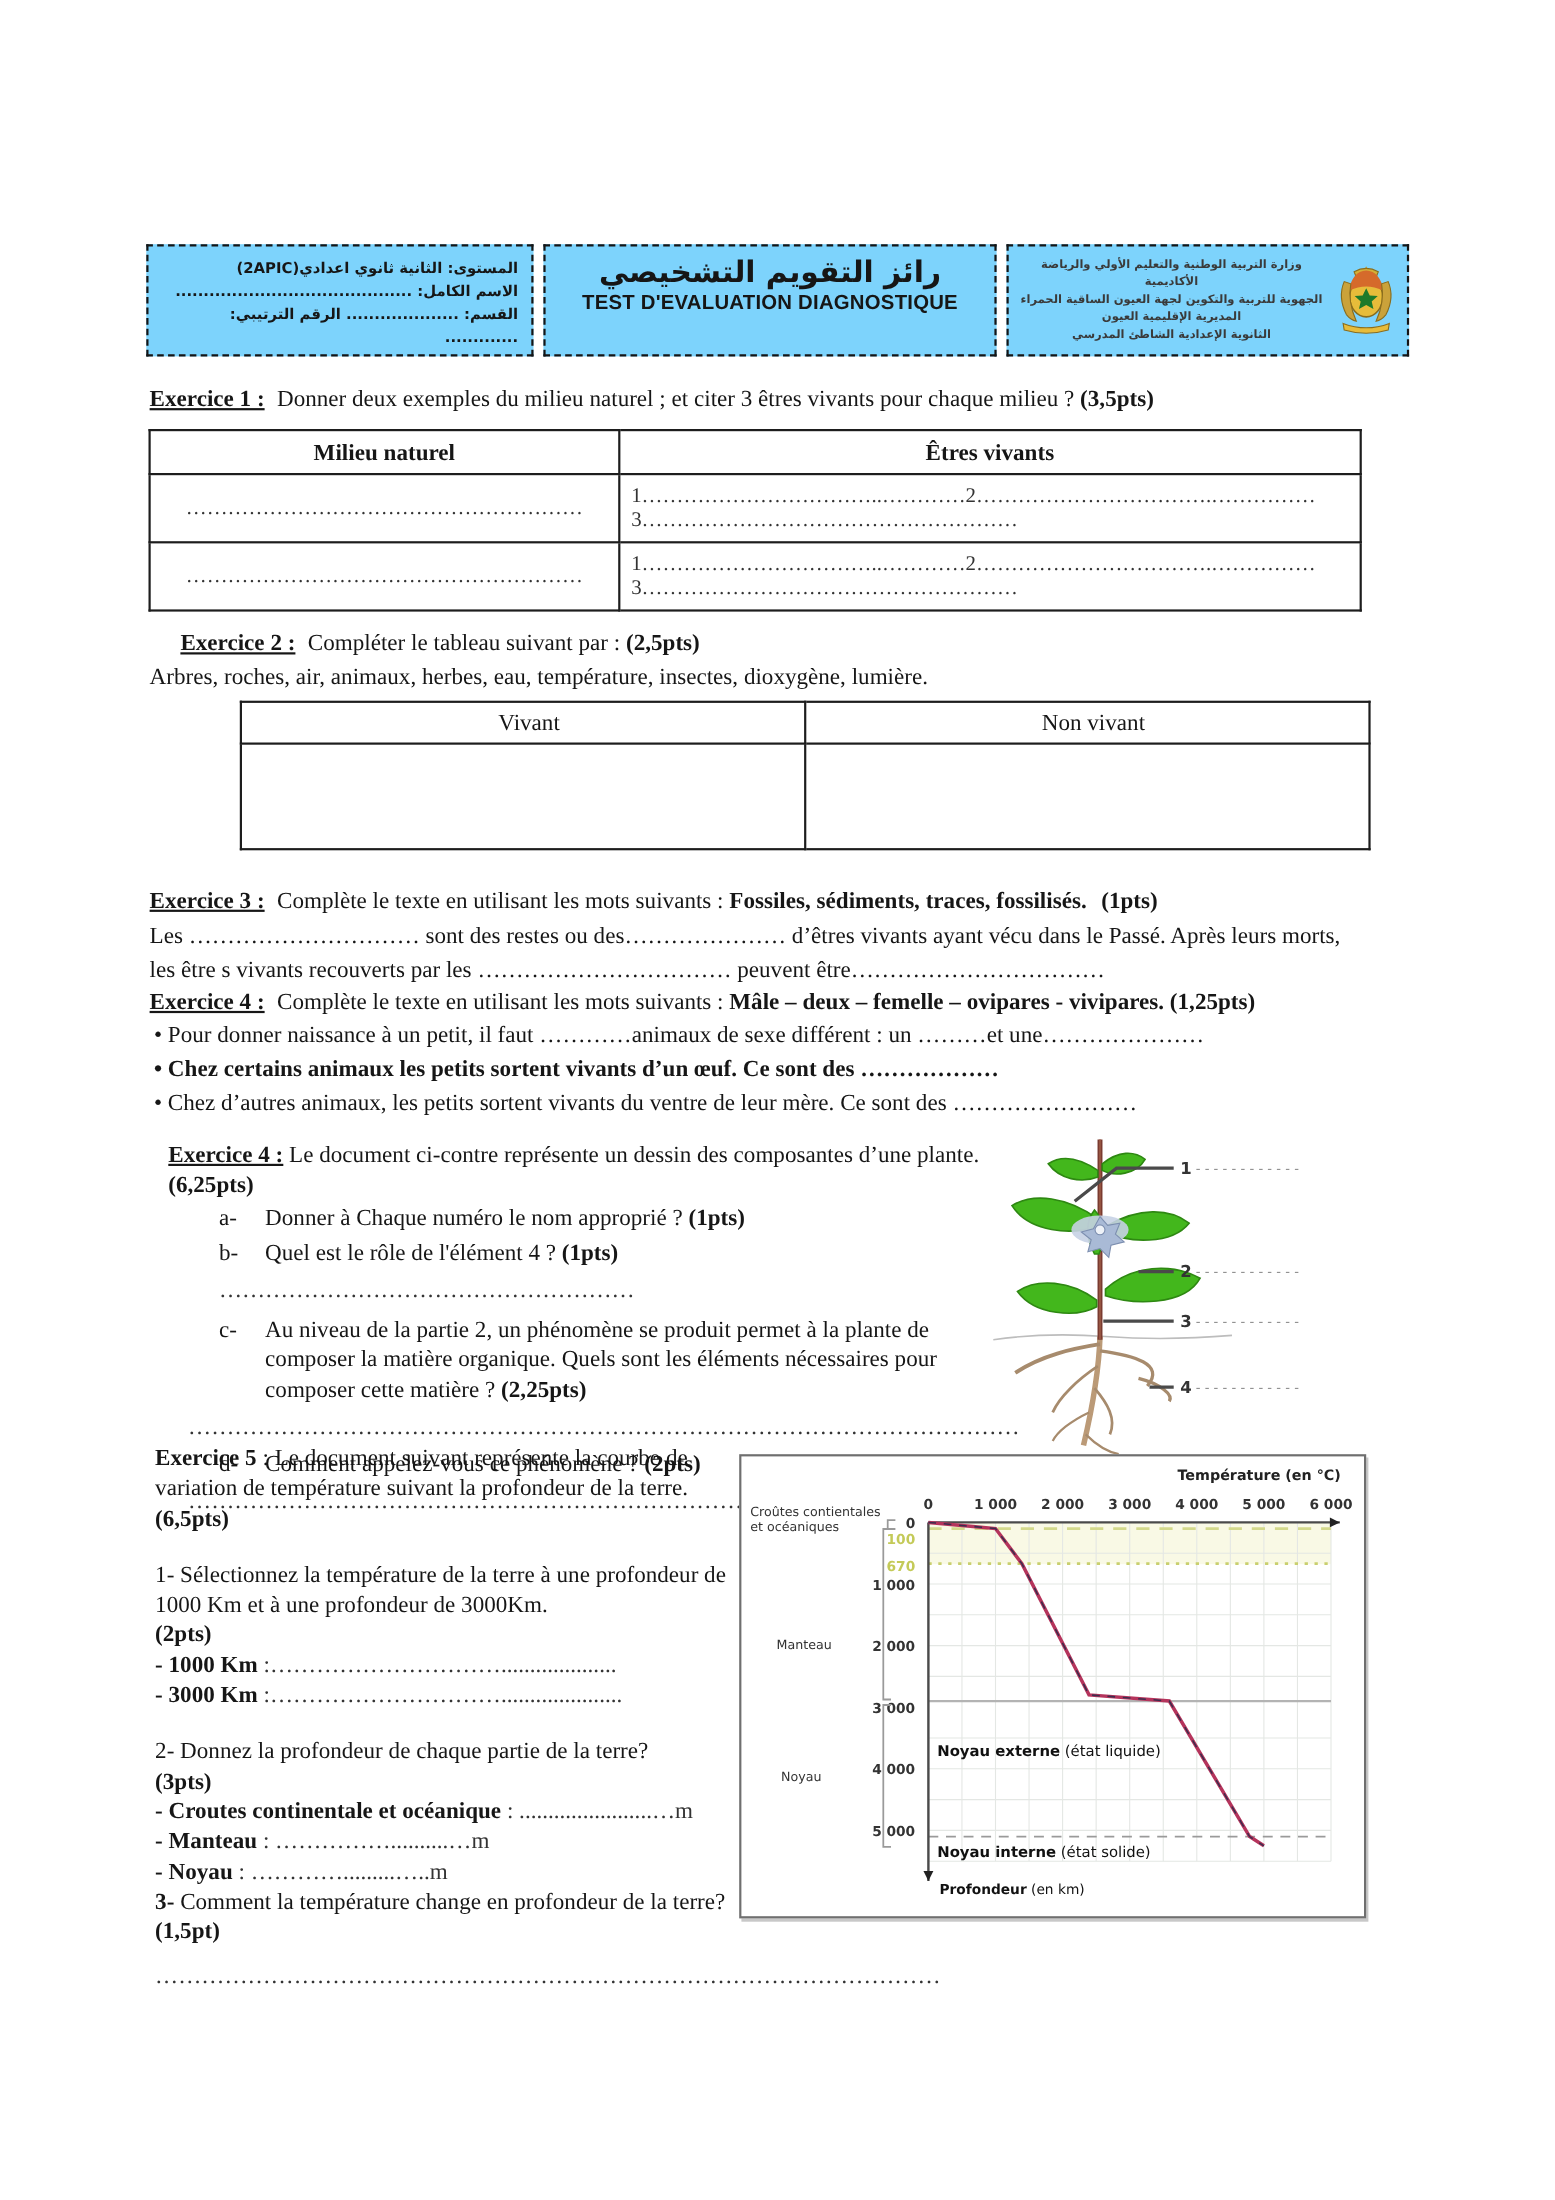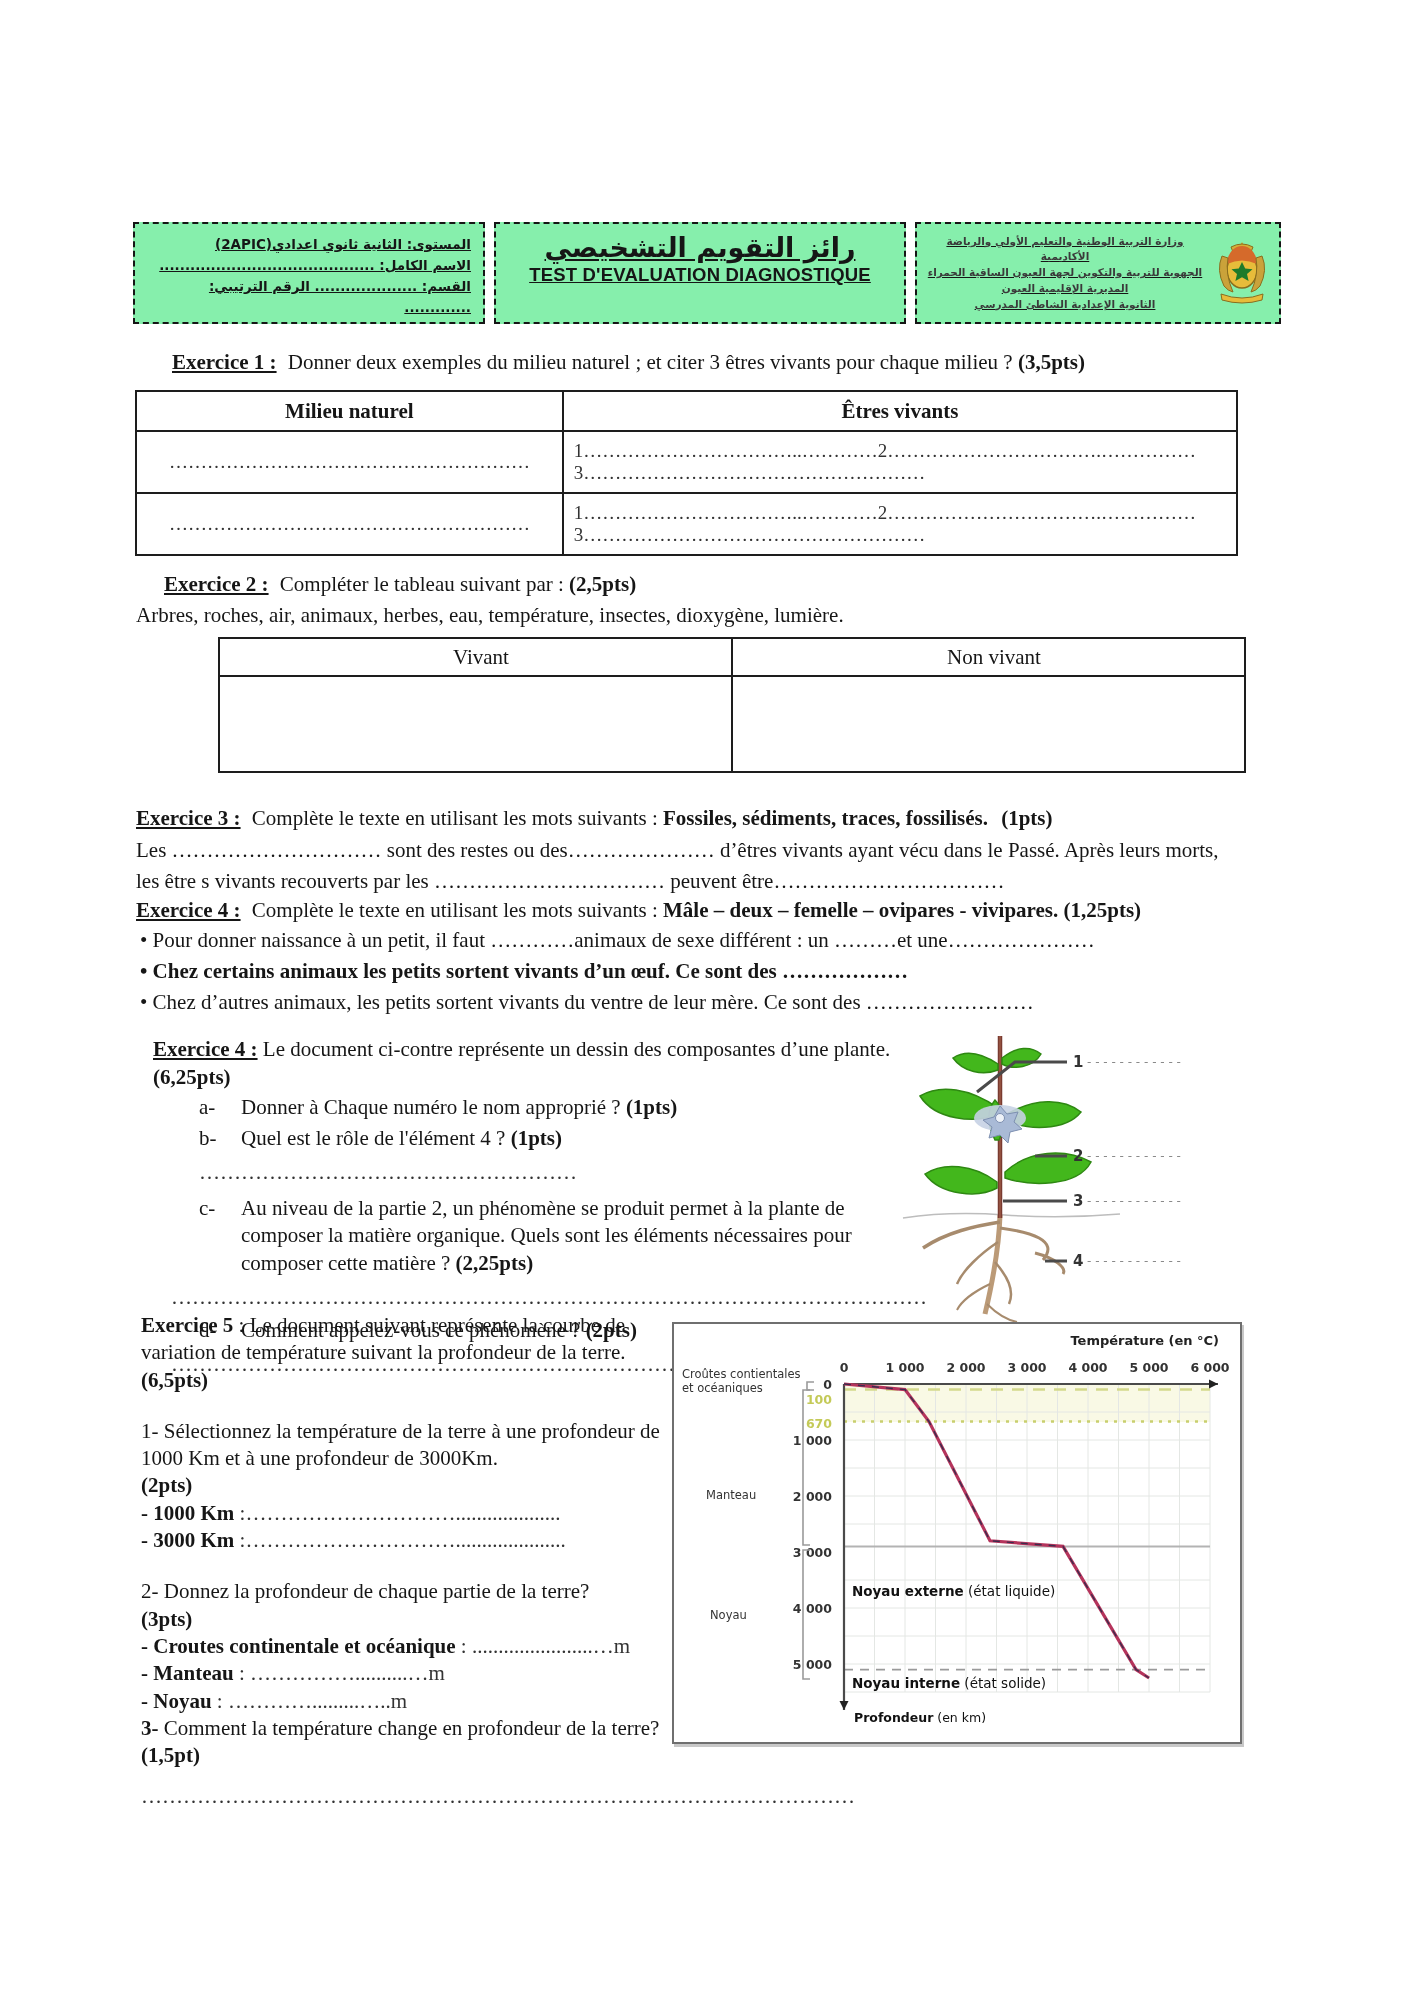--- a/index.html
+++ b/index.html
@@ -4,21 +4,21 @@
 <style>
   html,body{margin:0;padding:0;background:#e9e9e9;}
   .page{position:relative;width:1414px;height:2000px;background:#ffffff;margin:0 auto;
         font-family:"Liberation Serif", serif;color:#161616;overflow:hidden;}
   .abs{position:absolute;}
   .b{font-weight:bold;}
   .u{text-decoration:underline;}
   .nowrap{white-space:nowrap;}
   
   .hdr{top:222px;left:133px;width:1148px;height:102px;display:flex;gap:9px;}
-  .hbox{border:2px dashed #151515;box-sizing:border-box;background:#86efac;text-decoration:underline;}
+  .hbox{border:2px dashed #151515;box-sizing:border-box;background:#7dd3fc;}
   .hbox.student{width:352px;direction:rtl;text-align:right;padding:10px 12px 4px 8px;
         font-family:"DejaVu Sans", sans-serif;font-size:13.5px;font-weight:bold;line-height:1.55;}
   .hbox.titlebox{width:412px;text-align:center;padding-top:8px;}
   .title-ar{font-size:27px;font-weight:bold;direction:rtl;font-family:"DejaVu Sans", sans-serif;line-height:1.2;}
   .title-fr{font-size:18.5px;font-weight:bold;font-family:"Liberation Sans", sans-serif;letter-spacing:.2px;}
   .hbox.school{flex:1;display:flex;align-items:center;justify-content:flex-end;gap:8px;padding:4px 8px;}
   .school-lines{direction:rtl;text-align:center;font-family:"DejaVu Sans", sans-serif;
         font-size:10.5px;font-weight:bold;color:#3a3a3a;line-height:1.5;flex:1;}
   
   .exline{font-size:21px;}
@@ -76,21 +76,21 @@
           <path d="M14 26 a15 18 0 0 1 30 0 q-15 -7 -30 0" fill="#d56a2b"></path>
           <path d="M29 24 l3.2 6.6 7.3 .6 -5.5 4.8 1.6 7 -6.6 -3.8 -6.6 3.8 1.6 -7 -5.5 -4.8 7.3 -.6 z" fill="#1d7a2a"></path>
           <path d="M9 18 q-6 14 2 30 q4 5 9 6 q-8 -18 -5 -34 z" fill="#caa23a" stroke="#8a6d1d" stroke-width="1"></path>
           <path d="M49 18 q6 14 -2 30 q-4 5 -9 6 q8 -18 5 -34 z" fill="#caa23a" stroke="#8a6d1d" stroke-width="1"></path>
           <path d="M8 56 q21 8 42 0 l-1 6 q-20 6 -40 0 z" fill="#e7bc3a" stroke="#8a6d1d" stroke-width="1"></path>
         </svg>
       </span>
     </div>
   </div>
 
-  <div class="abs exline" style="top:350px;left:136px;margin-left:36px;">
+  <div class="abs exline" style="top:350px;left:136px;">
     <span class="b u lbl">Exercice 1 :</span>
     <span>Donner deux exemples du milieu naturel ; et citer 3 êtres vivants pour chaque milieu ?</span>
     <span class="b">(3,5pts)</span>
   </div>
 
   <table class="t1 abs" style="top:390px;left:135px;">
     <tbody>
         <tr>
       <th class="c1">Milieu naturel</th>
       <th>Êtres vivants</th>

